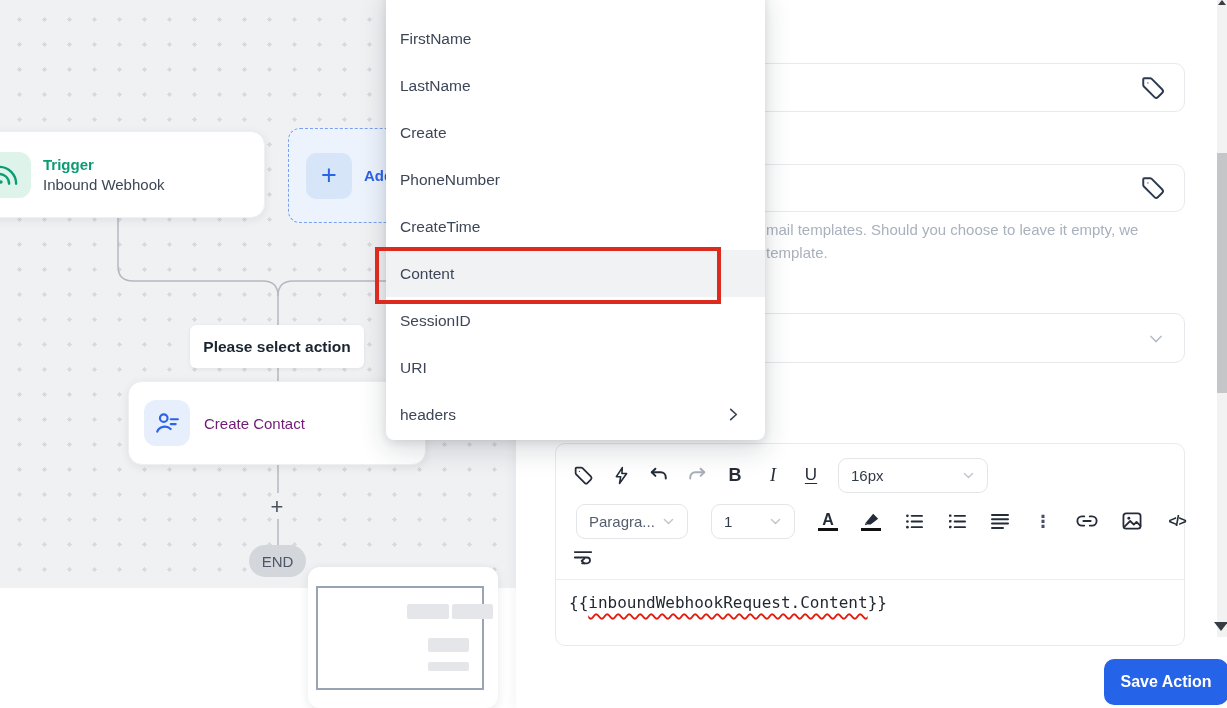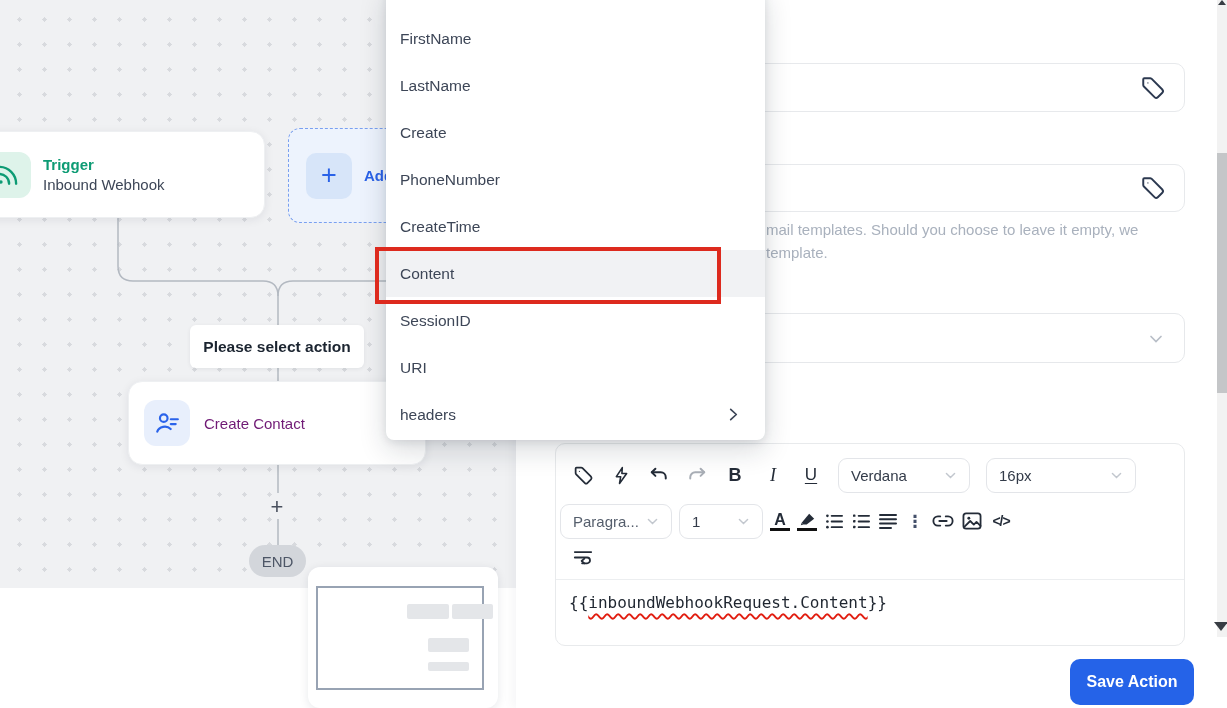--- a/index.html
+++ b/index.html
@@ -99,21 +99,21 @@
   }
   .select-lg .chev { position:absolute; right:20px; top:17px; }
 
   
   .editor {
     position:absolute; left:39px; top:443px; width:630px; height:203px;
     border:1px solid #e8eaec; border-radius:10px; background:#fff;
   }
   .ed-row { display:flex; align-items:center; }
   .ed-row1 { margin:12px 14px 0 16px; gap:16px; height:38px; }
-  .ed-row2 { margin:8px 12px 0 4px; gap:7px; height:38px; }
+  .ed-row2 { margin:8px 12px 0 20px; gap:23px; height:38px; }
   .ed-row3 { margin:4px 16px 0 16px; height:26px; }
   .tool { width:22px; height:22px; display:flex; align-items:center; justify-content:center;
     color:#242c38; cursor:pointer; flex:0 0 auto; }
   .tool.small { width:20px; height:20px; }
   .tool.disabled { color:#a9aeb6; }
   .t-bold { font-weight:bold; font-size:18px; font-family:"Liberation Serif",serif; font-family:"Liberation Sans",sans-serif; }
   .t-italic { font-style:italic; font-size:18px; font-family:"Liberation Serif",serif; }
   .t-under { font-size:17px; text-decoration:underline; text-underline-offset:3px; }
   .t-code { font-size:14px; font-weight:bold; letter-spacing:-1px; }
   .t-colorA { font-size:16px; font-weight:600; border-bottom:3px solid #111; line-height:1.1; padding:0 2px; }
@@ -137,21 +137,21 @@
     text-decoration-color:#e11d10; text-decoration-thickness:2px; text-underline-offset:5px;
   }
 
   
   .btn-cancel {
     position:absolute; left:471px; top:660px; width:92px; height:44px; background:#fff;
     border:1px solid #e4e6ea; border-radius:10px; font-size:16px; color:#273040;
     display:flex; align-items:center; justify-content:center; cursor:pointer;
   }
   .btn-save {
-    position:absolute; left:554px; top:659px; width:124px; height:46px; background:#2563e8;
+    position:absolute; left:588px; top:659px; width:124px; height:46px; background:#2563e8;
     border:none; border-radius:10px; font-size:16px; font-weight:bold; color:#fff;
     display:flex; align-items:center; justify-content:center; cursor:pointer;
   }
 
   
   .menu {
     position:absolute; left:386px; top:-12px; width:379px; height:452px; background:#fff;
     border-radius:0 0 8px 8px; box-shadow:0 10px 28px rgba(20,28,45,.16), 0 2px 8px rgba(20,28,45,.10);
     padding-top:27px; z-index:20; overflow:hidden;
   }
@@ -299,26 +299,20 @@
         </span>
         <span class="tool disabled">
           <svg width="20" height="18" viewBox="0 0 22 20" fill="none" stroke="currentColor" stroke-width="2.2" stroke-linecap="round" stroke-linejoin="round">
             <path d="M15 3 L19 7 L15 11"></path>
             <path d="M19 7 H9 a5.5 5.5 0 0 0 -5.5 5.5 V14"></path>
           </svg>
         </span>
         <span class="tool t-bold">B</span>
         <span class="tool t-italic">I</span>
         <span class="tool t-under">U</span>
-        <div class="mini-select sel-font">
-          <span>Verdana</span>
-          <svg width="13" height="13" viewBox="0 0 16 16" fill="none" stroke="#c2c7ce" stroke-width="1.8" stroke-linecap="round">
-              <polyline points="3,5.5 8,10.5 13,5.5"></polyline>
-            </svg>
-        </div>
         <div class="mini-select sel-size">
           <span>16px</span>
           <svg width="13" height="13" viewBox="0 0 16 16" fill="none" stroke="#c2c7ce" stroke-width="1.8" stroke-linecap="round">
               <polyline points="3,5.5 8,10.5 13,5.5"></polyline>
             </svg>
         </div>
       </div>
 
       <div class="ed-row ed-row2">
         <div class="mini-select sel-para">

